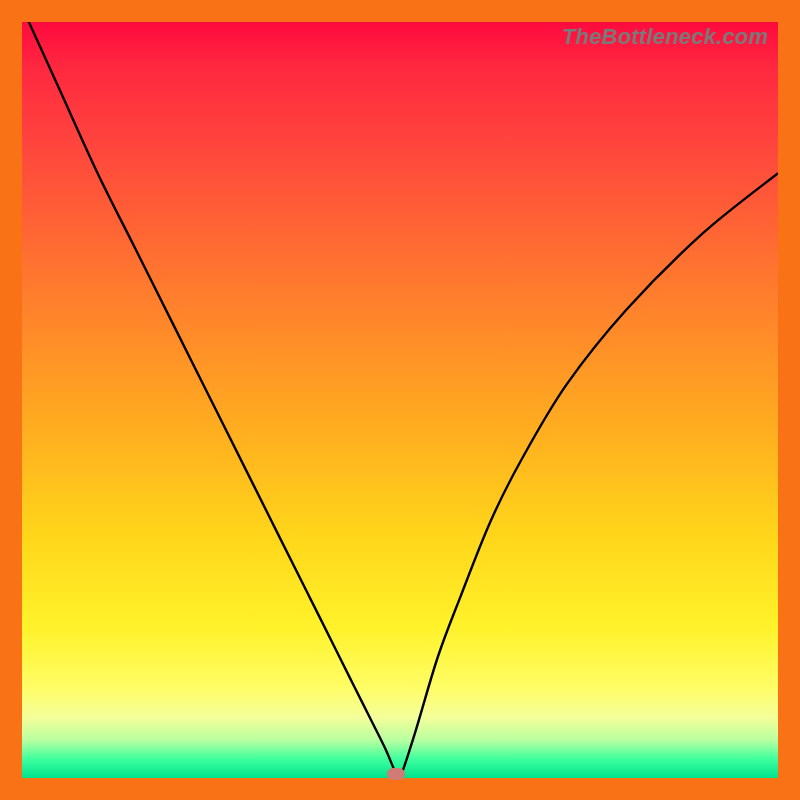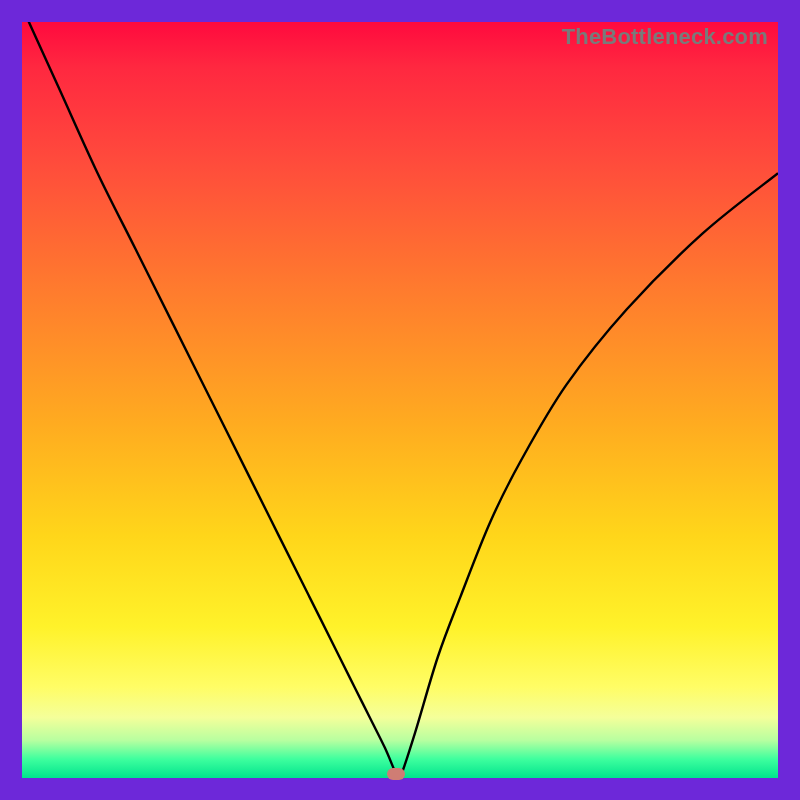--- a/index.html
+++ b/index.html
@@ -8,21 +8,22 @@
     width: 800px;
     height: 800px;
     background: #000;
     font-family: Arial, Helvetica, sans-serif;
     overflow: hidden;
   }
   .frame {
     position: relative;
     width: 800px;
     height: 800px;
-    background: #6d28d9;
+    background: #f97316;
+    font-style: italic;
   }
   .plot {
     position: absolute;
     left: 22px;
     top: 22px;
     width: 756px;
     height: 756px;
     background: linear-gradient(
       to bottom,
       #ff0a3e 0%,

